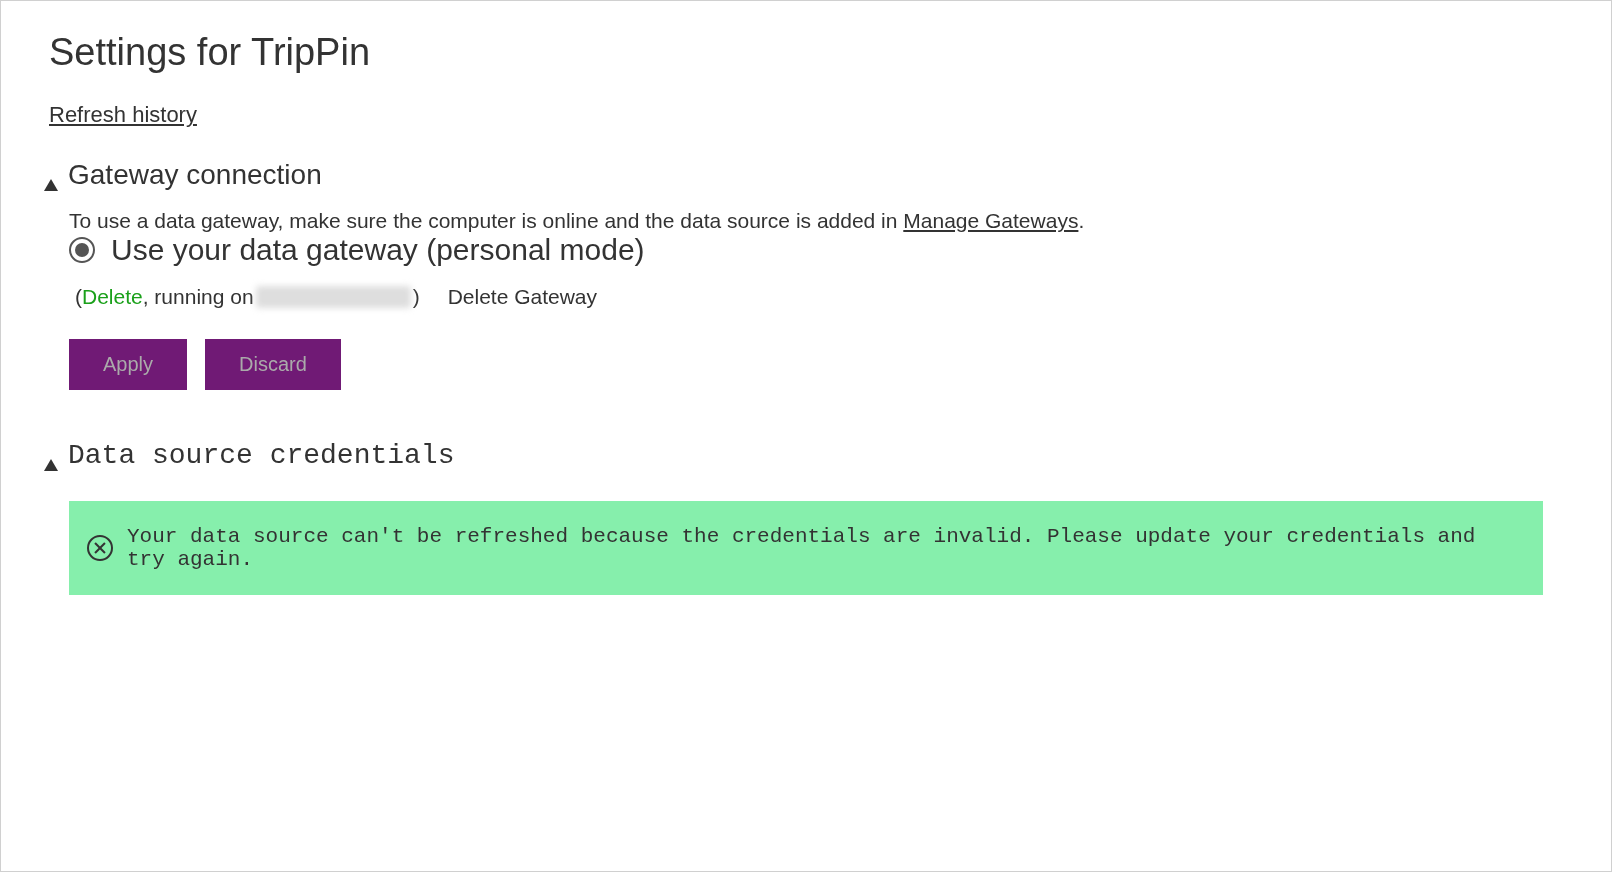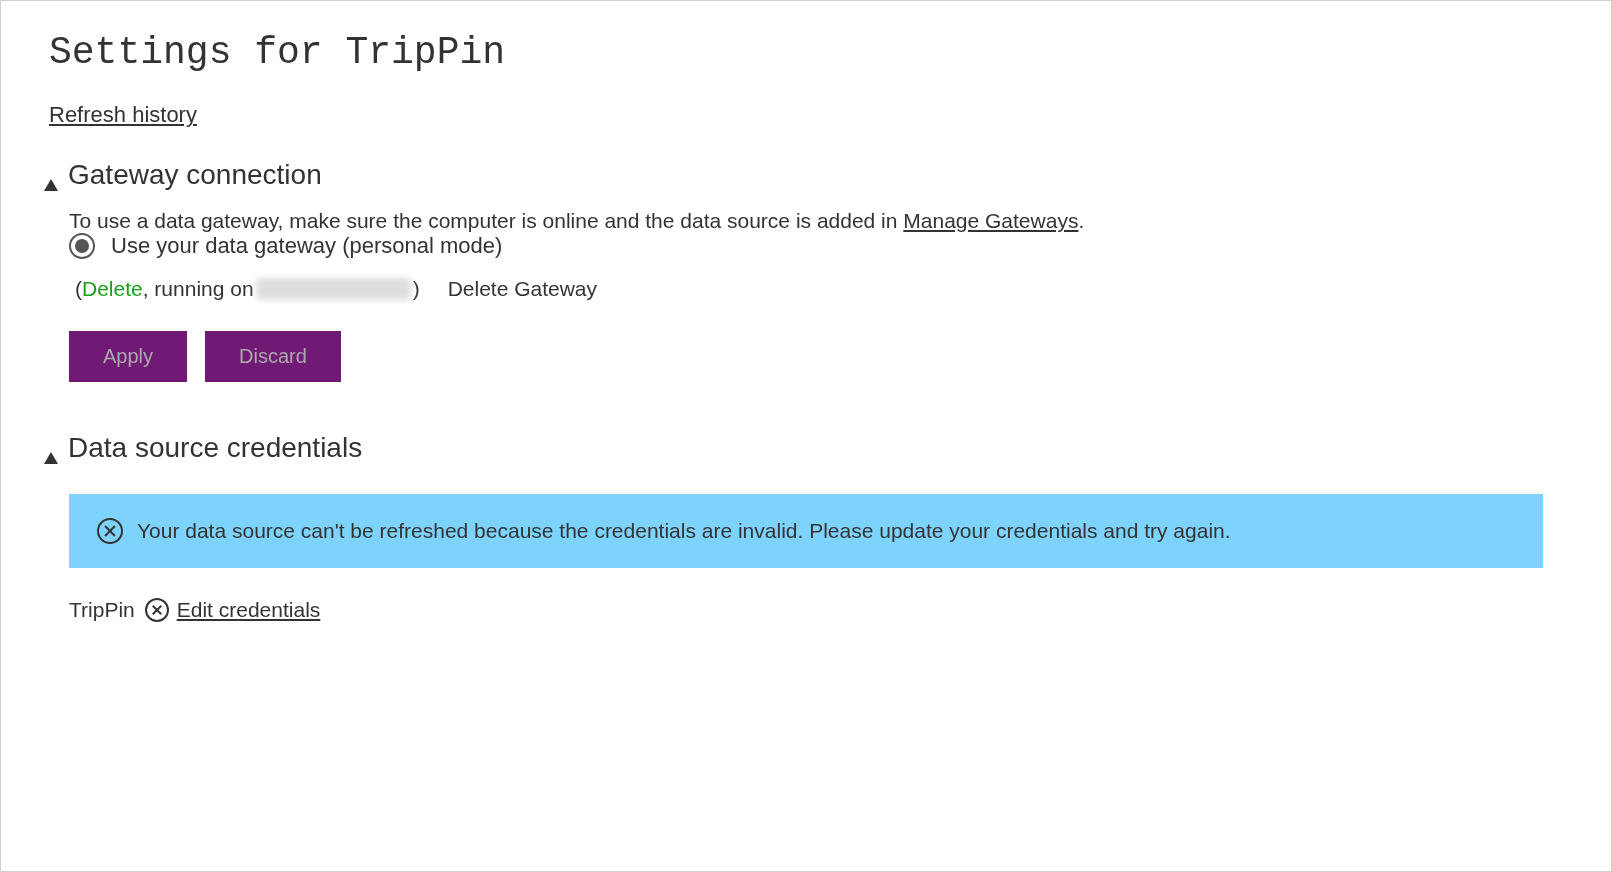--- a/index.html
+++ b/index.html
@@ -16,21 +16,20 @@
       border: 1px solid #d0d0d0;
       padding: 30px 48px;
       font-size: 21px;
       font-weight: 400;
     }
     .page-title {
       font-size: 38px;
       font-weight: 300;
       color: #333333;
       margin-bottom: 28px;
-      font-family: Liberation Mono, monospace;
     }
     .refresh-link {
       font-size: 22px;
       color: #333333;
       text-decoration: underline;
       cursor: pointer;
       display: inline-block;
       margin-bottom: 31px;
     }
     .section {
@@ -87,21 +86,21 @@
       content: "";
       width: 14px;
       height: 14px;
       border-radius: 50%;
       background: #555555;
     }
     .radio.disabled {
       border-color: #aaaaaa;
     }
     .radio-label {
-      font-size: 22px;
+      font-size: 30px;
       color: #333333;
     }
     .radio-label.disabled {
       color: #aaaaaa;
     }
     .status-row {
       margin-left: 26px;
       font-size: 21px;
       color: #333333;
       margin-bottom: 30px;
@@ -134,22 +133,22 @@
     }
     .btn {
       padding: 14px 34px;
       font-size: 20px;
       background: #701a75;
       border: none;
       color: #aaaaaa;
       cursor: default;
     }
     .alert-banner {
-      background: #7dd3fc;
-      padding: 24px 28px;
+      background: #86efac;
+      padding: 24px 18px;
       margin-left: 20px;
       margin-right: 20px;
       margin-top: 30px;
       margin-bottom: 30px;
       display: flex;
       align-items: center;
       font-size: 21px;
       color: #333333;
     }
     .alert-icon {
@@ -252,32 +251,27 @@
     <span class="delete-link">Delete Gateway</span>
   </div>
 
 
   <div class="button-row">
     <button class="btn">Apply</button>
     <button class="btn">Discard</button>
   </div>
 </div>
 
-<div class="section" style="margin-bottom:8px;">
+<div class="section" style="margin-bottom:8px;font-family:Liberation Mono, monospace;">
   <div class="section-header">
     <span class="expand-icon"></span>
     <span class="section-title">Data source credentials</span>
   </div>
 
   <div class="alert-banner">
     <span class="alert-icon"></span>
     <span>Your data source can't be refreshed because the credentials are invalid. Please update your credentials and try again.</span>
   </div>
 
-  <div class="creds-row">
-    <span class="creds-name">TripPin</span>
-    <span class="circle-x"></span>
-    <a class="edit-link">Edit credentials</a>
-  </div>
 </div>
 
 
 
 
 </body></html>

